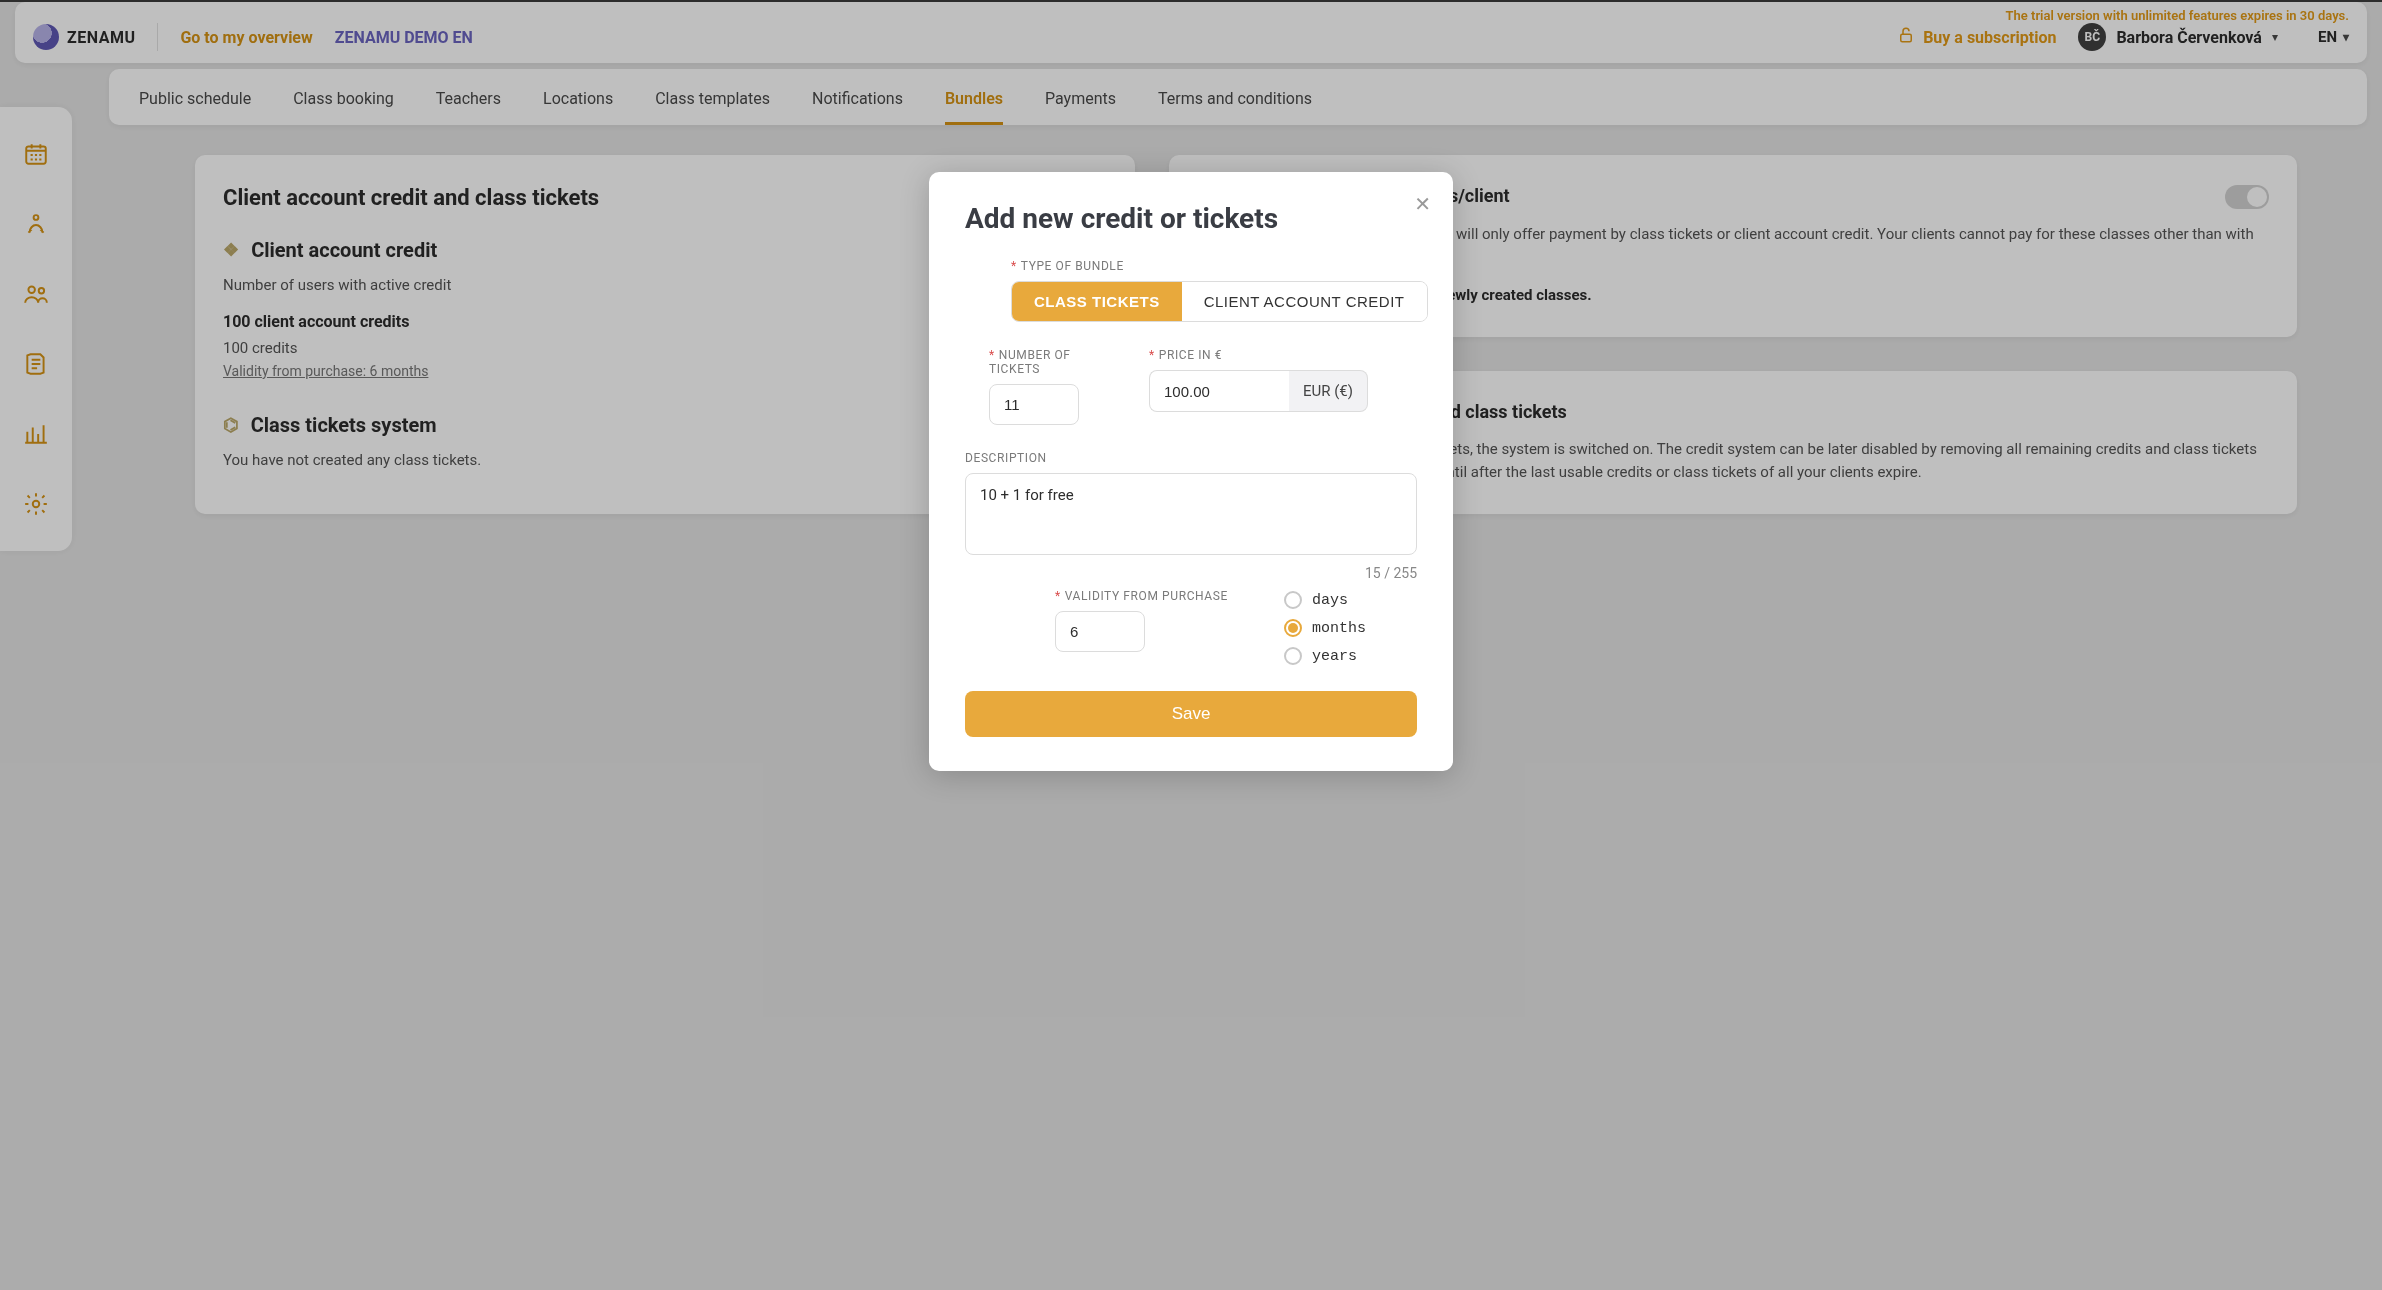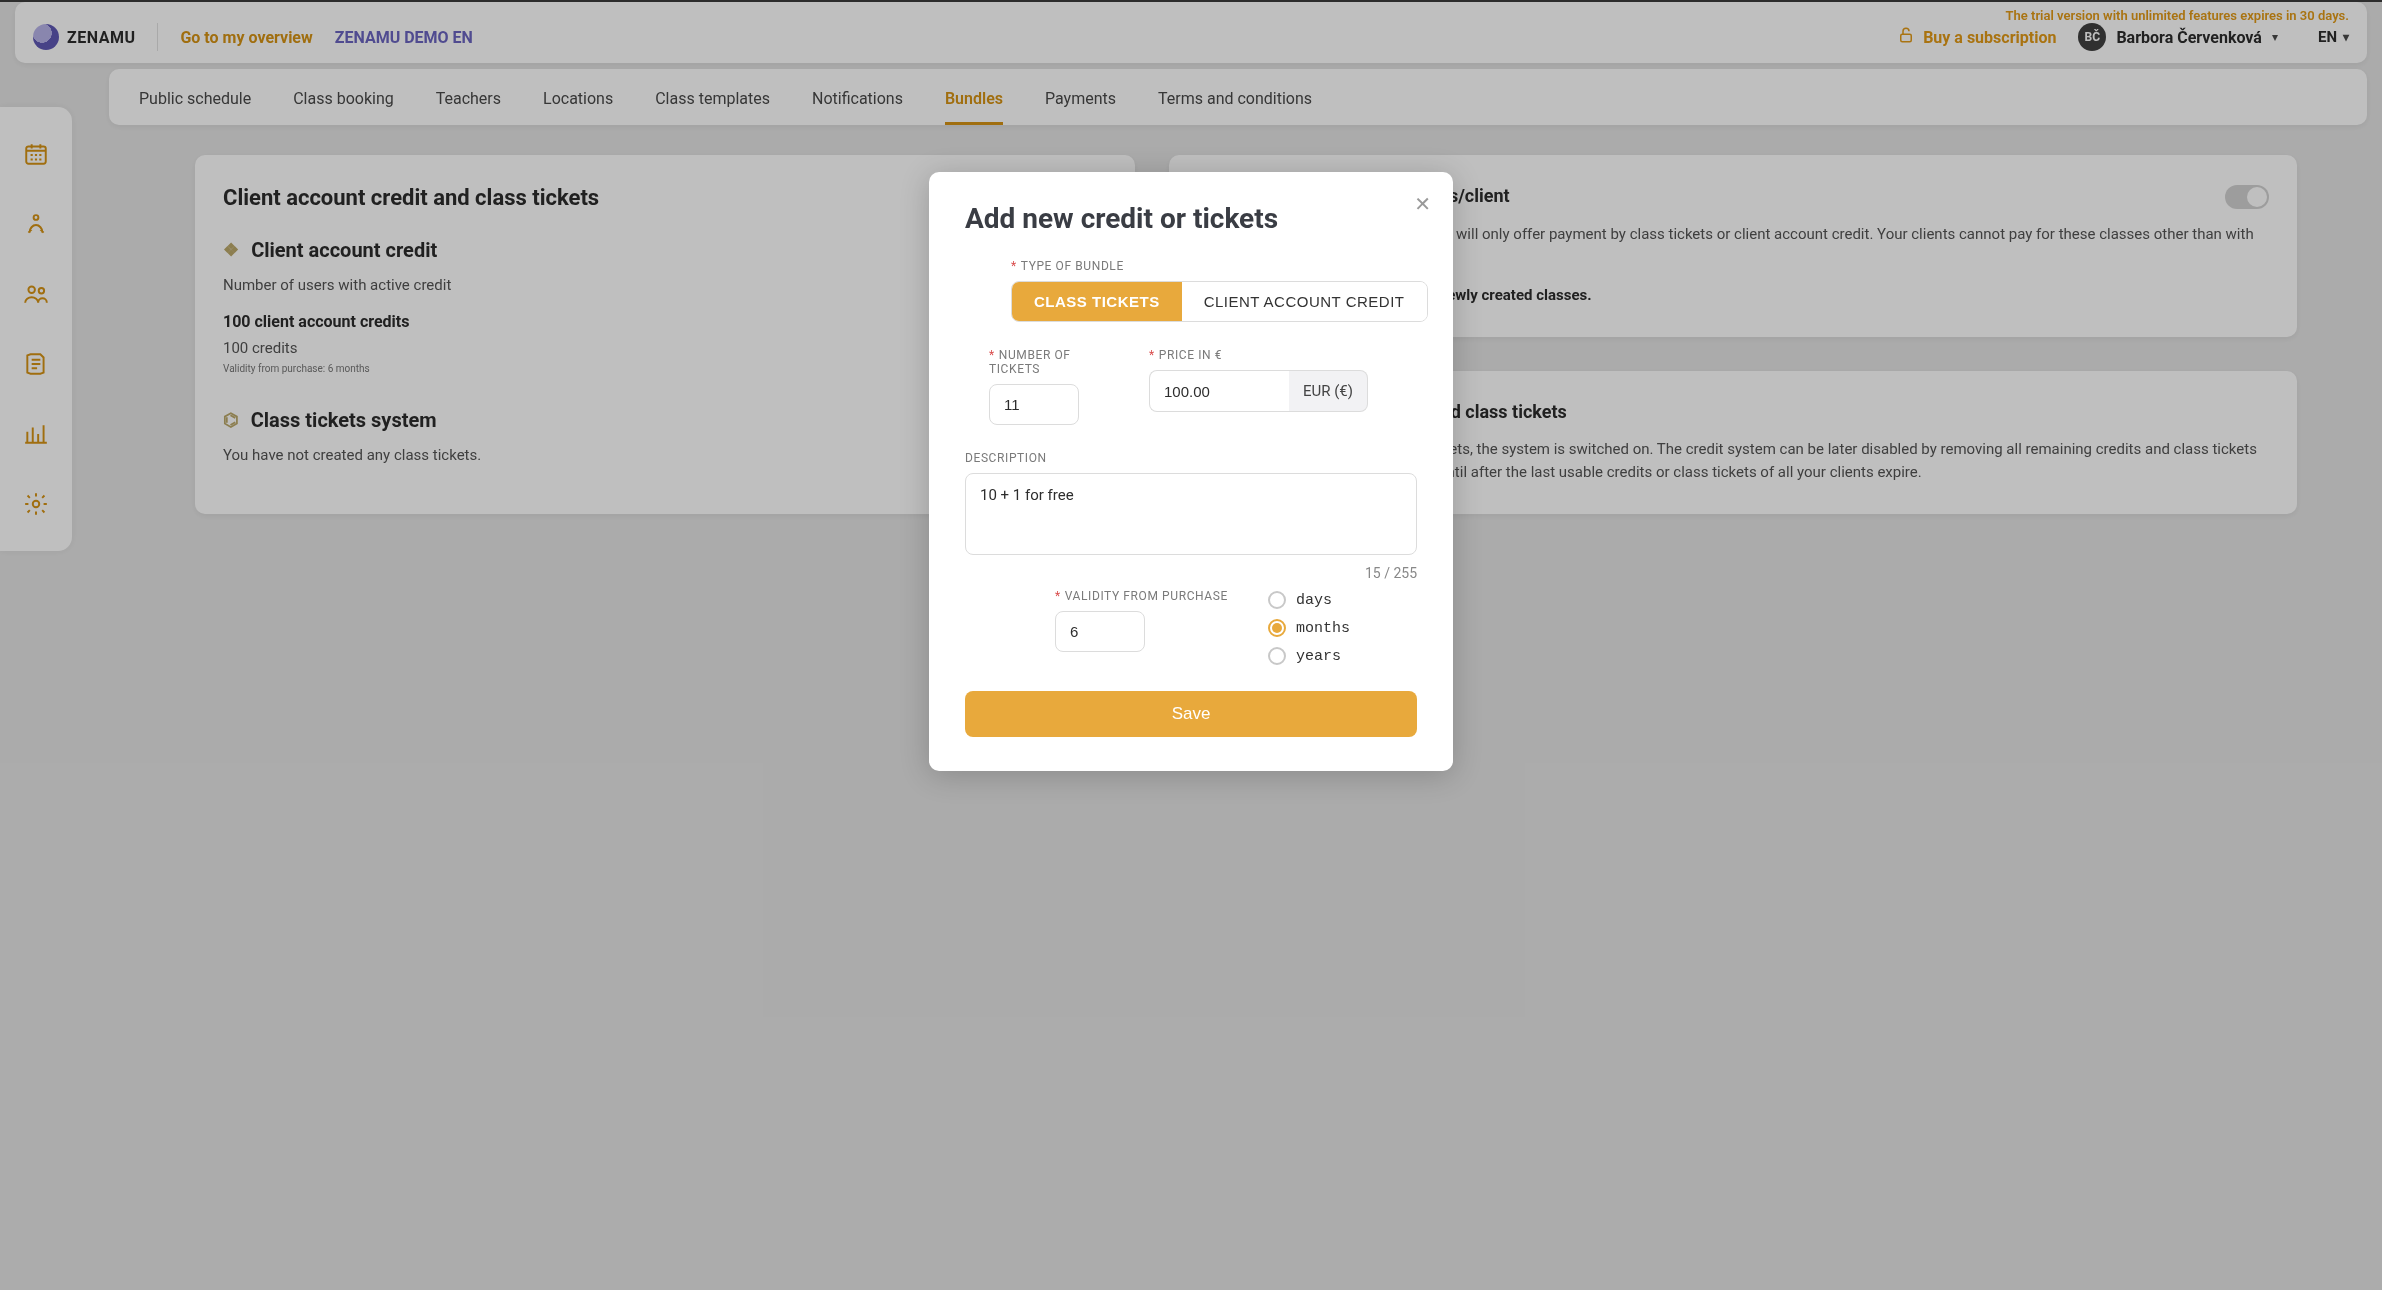--- a/index.html
+++ b/index.html
@@ -36,21 +36,21 @@
 .tab.active { color: #d69314; border-bottom: 3px solid #d69314; font-weight: 600; }
 
 
 .content { margin-left: 180px; margin-right: 70px; margin-top: 30px; display: grid; grid-template-columns: 1fr 1.2fr; gap: 34px; }
 .card { background: #fff; border-radius: 10px; padding: 28px 28px 30px 28px; box-shadow: 0 2px 6px rgba(0,0,0,0.06); }
 .sect-heading { font-size: 22px; font-weight: 700; color: #2d2d2d; line-height: 1.4; }
 .sub-heading { font-size: 20px; font-weight: 700; margin-top: 24px; display: flex; align-items: center; gap: 12px; }
 .small-icon { color: #bba86a; font-size: 18px; }
 .muted-line { color: #555; font-size: 15px; margin-top: 14px; }
 .bold-line { font-weight: 700; font-size: 16px; margin-top: 18px; }
-.muted-sm { color: #777; font-size: 10px; margin-top: 6px; }
+.muted-sm { color: #777; font-size: 14px; margin-top: 6px; text-decoration: underline; }
 
 .toggle-card-line { display: flex; align-items: flex-start; justify-content: space-between; gap: 16px; }
 .toggle { width: 44px; height: 24px; border-radius: 12px; background: #d2d2d2; position: relative; flex: 0 0 44px; margin-top: 2px; }
 .toggle::after { content: ''; position: absolute; right: 2px; top: 2px; width: 20px; height: 20px; background: #fff; border-radius: 50%; }
 .para { color: #555; font-size: 15px; line-height: 1.55; margin-top: 14px; }
 .para.bold { font-weight: 700; color: #2d2d2d; }
 .sect2 { margin-top: 34px; }
 
 
 .overlay-dim { position: absolute; inset: 0; background: rgba(0,0,0,0.25); }
@@ -67,21 +67,21 @@
 .row-2 { display: flex; gap: 40px; margin-top: 26px; }
 .col { display: flex; flex-direction: column; }
 .col .field-label { max-width: 120px; }
 .input { border: 1px solid #dcdcdc; border-radius: 8px; padding: 11px 14px; font-size: 15px; color: #2d2d2d; outline: none; width: 90px; }
 .price-group { display: flex; }
 .price-group .input { border-top-right-radius: 0; border-bottom-right-radius: 0; border-right: none; width: 140px; }
 .currency-addon { border: 1px solid #dcdcdc; border-left: none; background: #f2f2f4; border-top-right-radius: 8px; border-bottom-right-radius: 8px; padding: 11px 14px; font-size: 15px; color: #444; }
 .desc-block { margin-top: 26px; }
 .textarea { width: 100%; border: 1px solid #dcdcdc; border-radius: 8px; padding: 12px 14px; font-size: 15px; color: #2d2d2d; resize: none; height: 82px; outline: none; font-family: inherit; }
 .counter { text-align: right; font-size: 14px; color: #888; margin-top: 6px; }
-.validity-row { display: flex; gap: 40px; margin-top: 8px; align-items: flex-start; margin-left: 90px; }
+.validity-row { display: flex; gap: 56px; margin-top: 8px; align-items: flex-start; margin-left: 90px; }
 .validity-col { display: flex; flex-direction: column; }
 .radio-group { display: flex; flex-direction: column; gap: 10px; margin-top: 2px; }
 .radio-item { display: flex; align-items: center; gap: 10px; font-size: 15px; color: #333; font-family: Liberation Mono, monospace; }
 .radio-ring { width: 18px; height: 18px; border-radius: 50%; border: 2px solid #c8c8c8; display: flex; align-items: center; justify-content: center; }
 .radio-ring.checked { border-color: #e8a93c; }
 .radio-ring.checked::after { content: ''; width: 10px; height: 10px; border-radius: 50%; background: #e8a93c; }
 .save-btn { width: 100%; margin-top: 26px; background: #e8a93c; color: #fff; border: none; border-radius: 8px; padding: 13px 0; font-size: 17px; font-weight: 500; cursor: pointer; }
 
 </style>
 </head>

